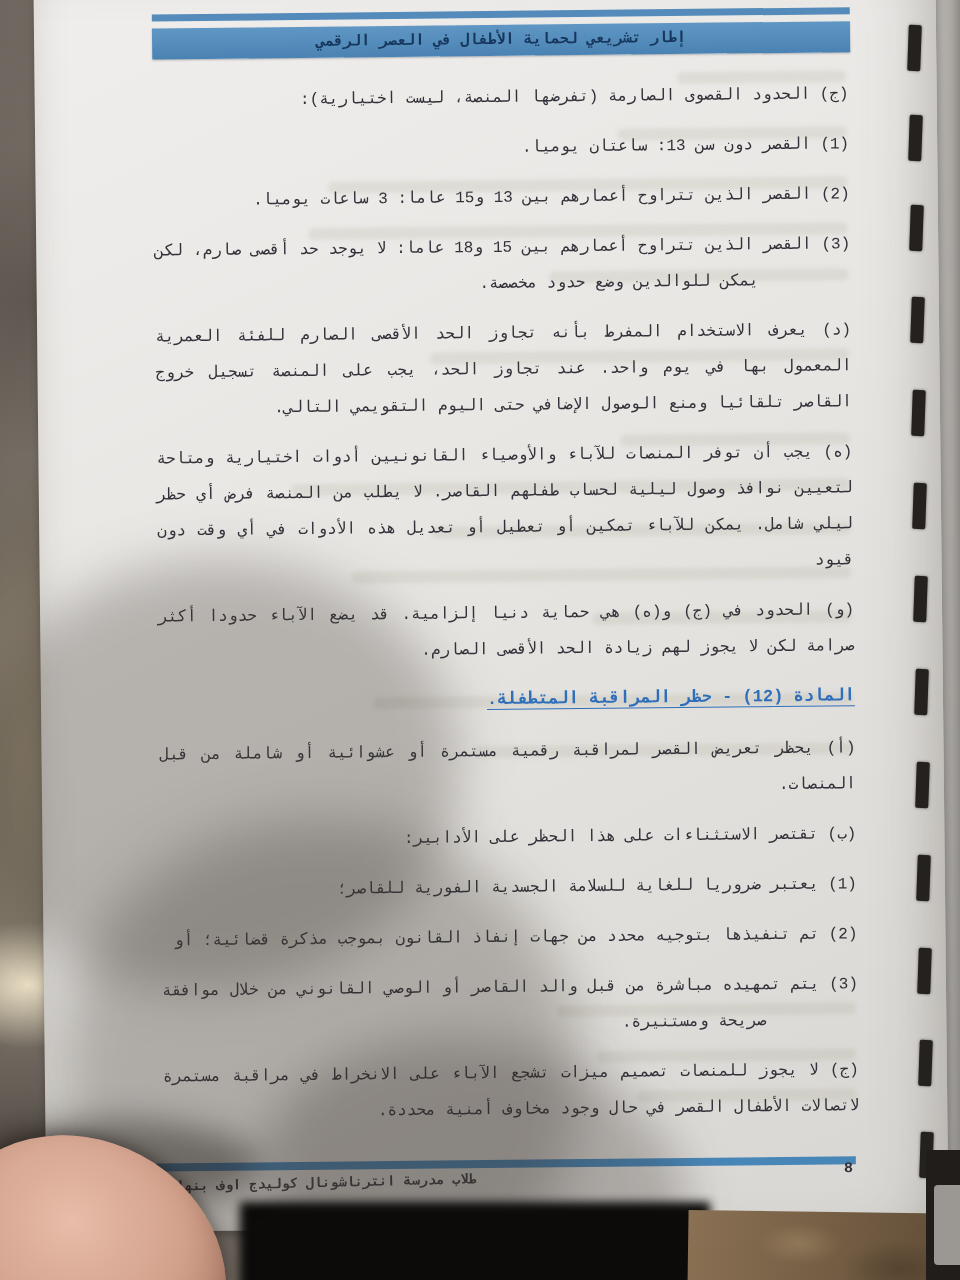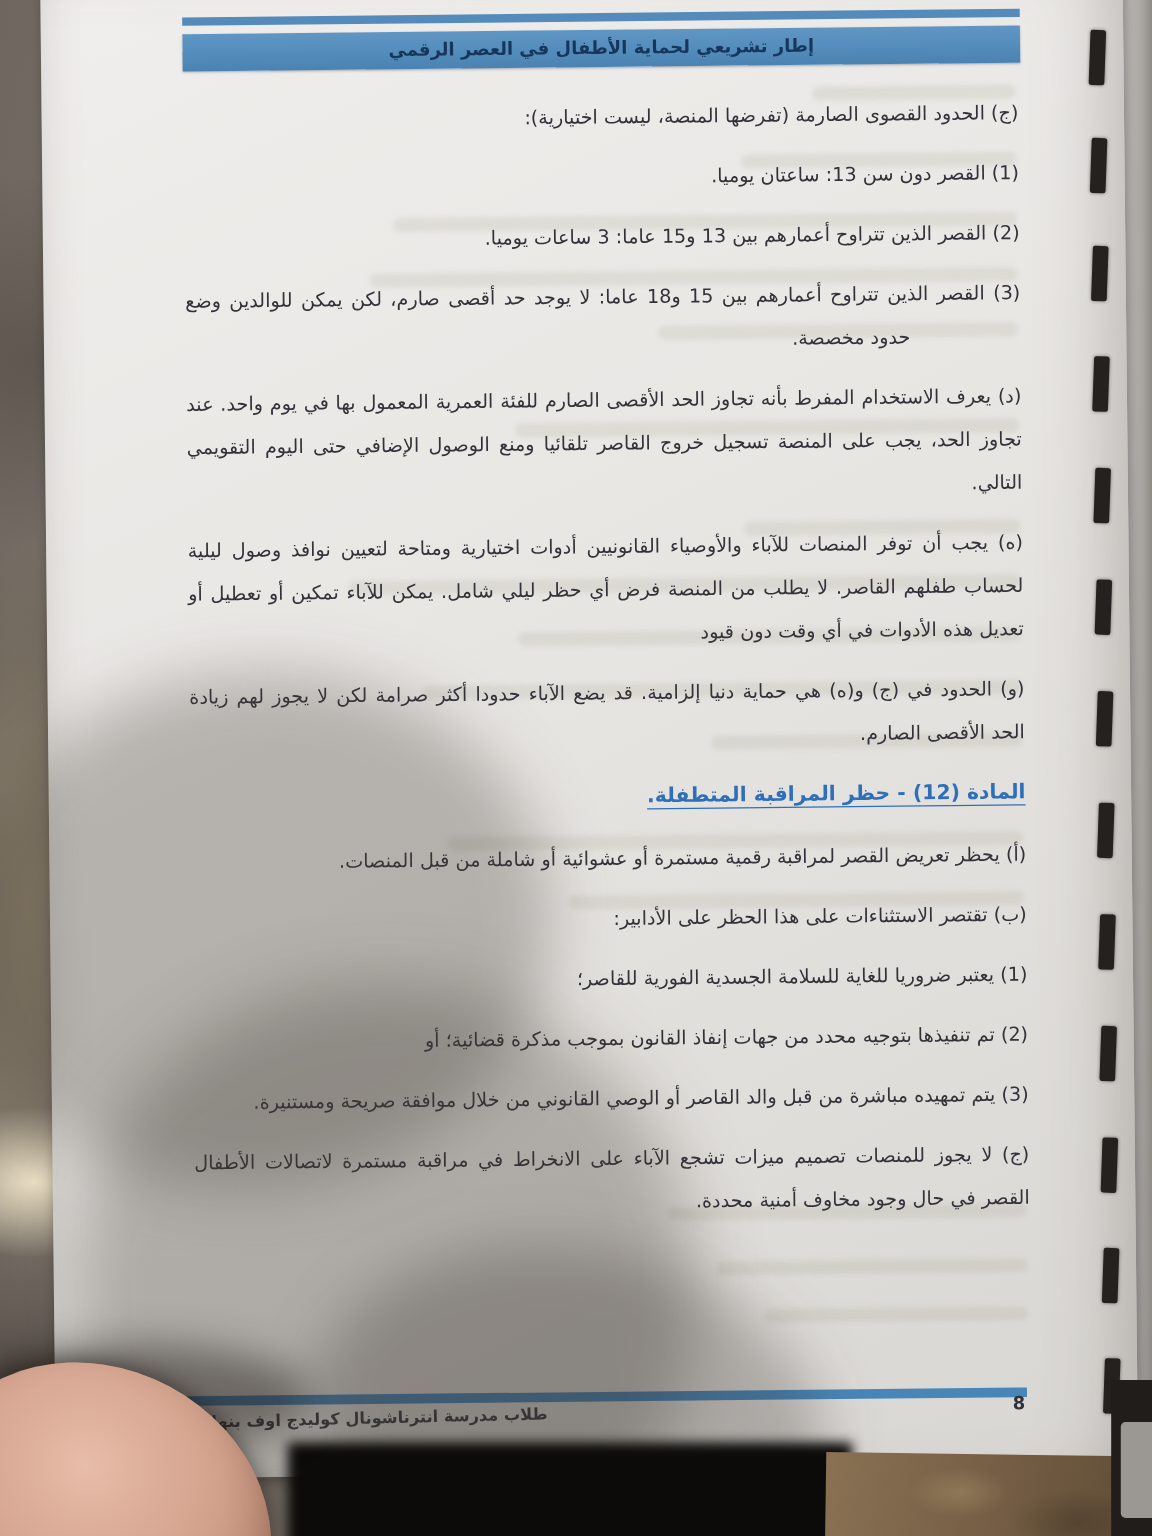--- a/index.html
+++ b/index.html
@@ -7,21 +7,21 @@
     width:960px;height:1280px;overflow:hidden;position:relative;
     font-family:"DejaVu Sans",sans-serif;
     background:
       radial-gradient(140px 90px at 28px 985px, rgba(255,244,214,0.85), rgba(255,244,214,0) 70%),
       radial-gradient(90px 420px at 22px 760px, rgba(186,168,122,0.38), rgba(186,168,122,0) 75%),
       radial-gradient(300px 220px at 40px 300px, rgba(40,35,30,0.28), rgba(40,35,30,0) 70%),
       radial-gradient(260px 200px at 10px 1150px, rgba(35,30,26,0.35), rgba(35,30,26,0) 70%),
       radial-gradient(200px 160px at 80px 560px, rgba(45,40,34,0.22), rgba(45,40,34,0) 70%),
       linear-gradient(100deg,#6f675f,#837b72 40%,#7a7269 70%,#6b635b);
   }
-  .photo{position:absolute;inset:0;}
+  .photo{position:absolute;inset:0;font-family:Liberation Mono, monospace;}
 
   
   .binder-edge{
     position:absolute;right:0;top:0;width:52px;height:1280px;
     background:linear-gradient(to right,#b3b0ac,#cecbc7 45%,#a8a5a1 85%,#8e8b87);
   }
   .coil{position:absolute;width:13px;height:46px;background:#24211e;border-radius:2px;
         transform:rotate(2deg);box-shadow:0 0 3px rgba(0,0,0,0.5);z-index:4;}
 
   

